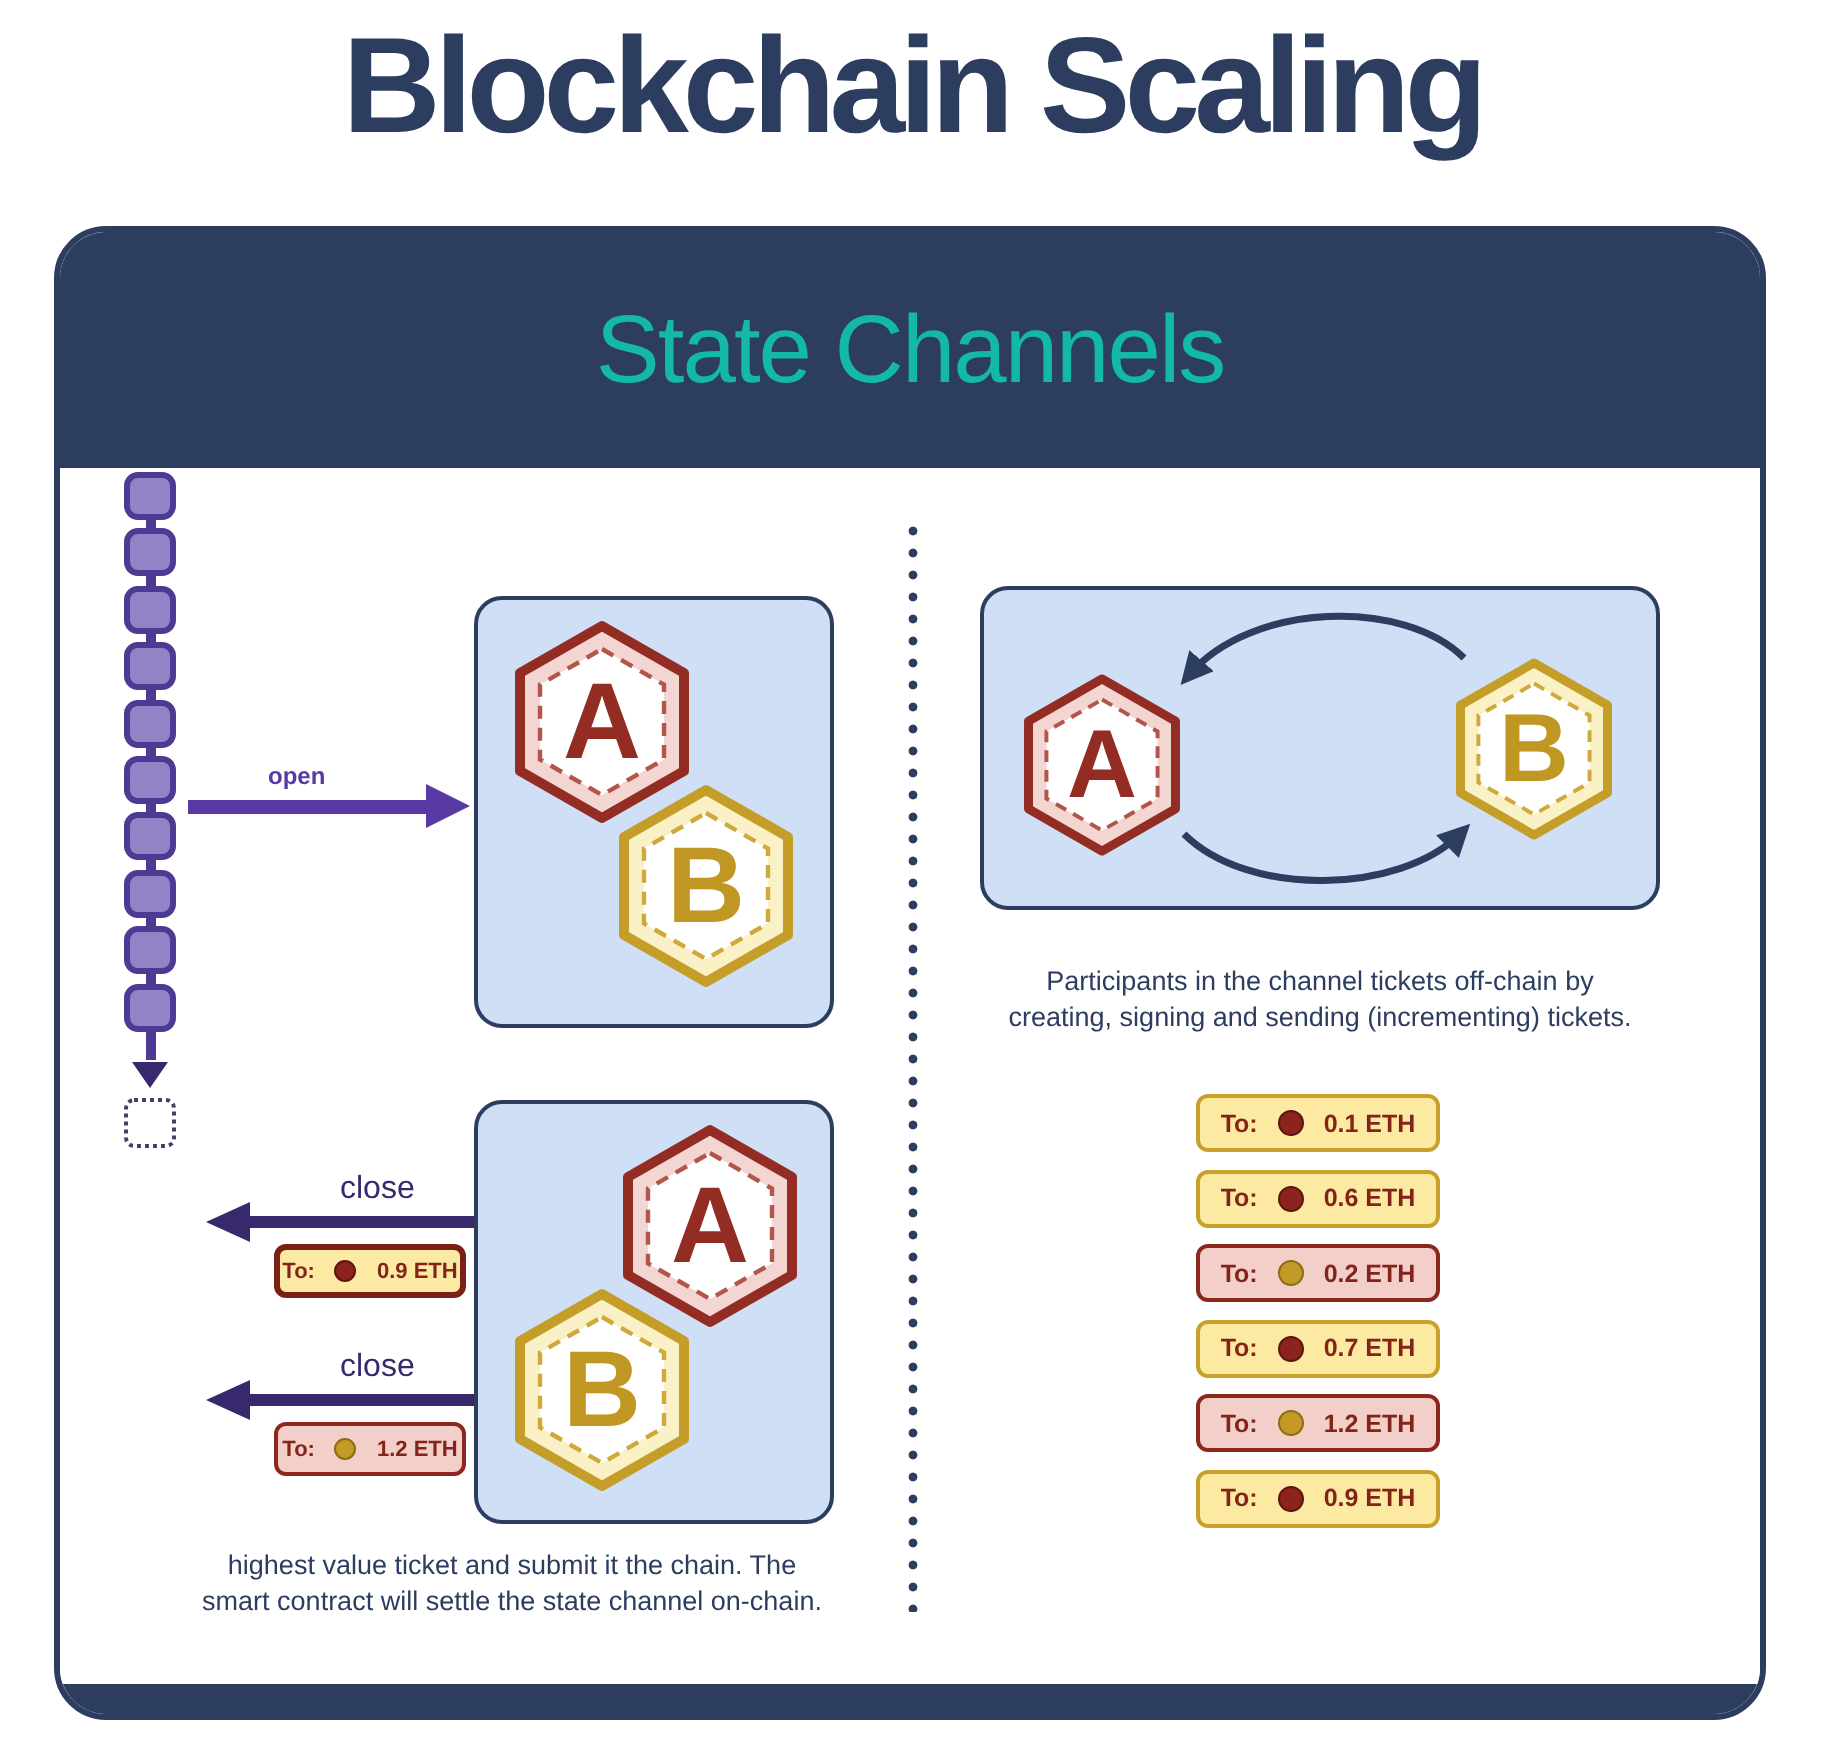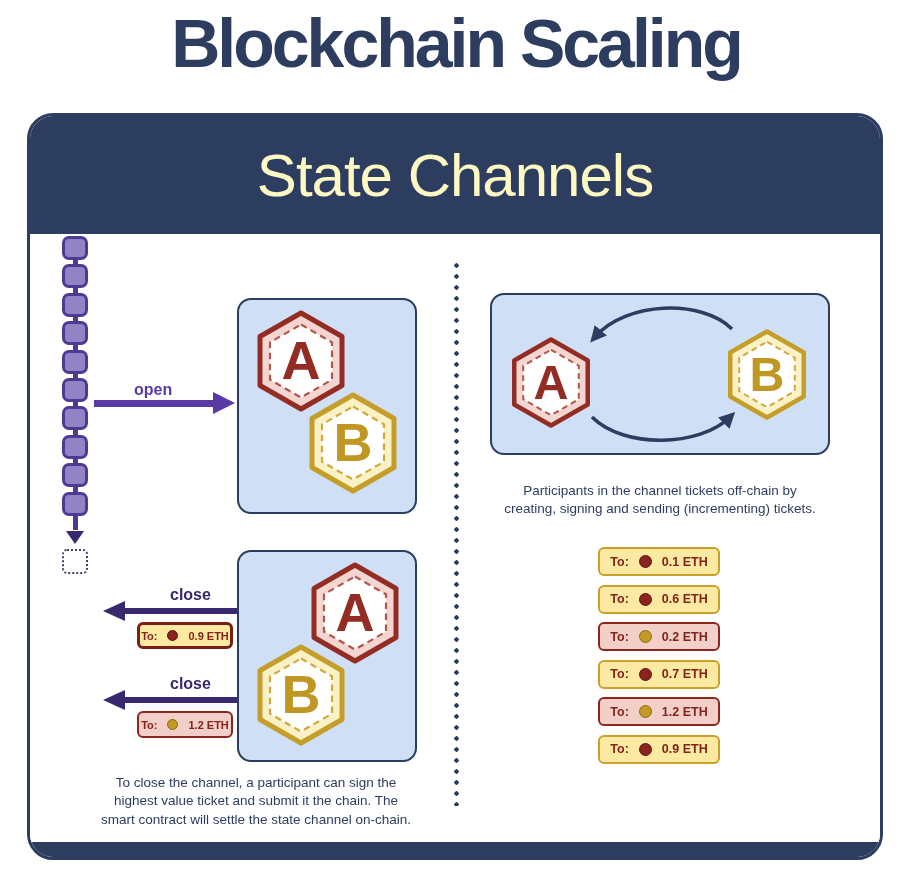--- a/index.html
+++ b/index.html
@@ -13,21 +13,21 @@
   body{width:912px;height:877px;background:#fff;font-family:"Liberation Sans",sans-serif;}
   .canvas{position:relative;width:912px;height:877px;background:#fff;overflow:hidden;}
 
   .title{position:absolute;top:4px;left:0;right:0;text-align:center;
     font-size:68px;font-weight:bold;letter-spacing:-3px;color:var(--navy);line-height:1.15;}
 
   .panel{position:absolute;left:27px;top:113px;width:856px;height:747px;
     border:3px solid var(--navy);border-radius:26px;overflow:hidden;background:#fff;
     display:flex;flex-direction:column;}
   .panel-header{flex:0 0 118px;background:var(--navy);display:flex;align-items:center;justify-content:center;}
-  .panel-title{color:#fef9c3;font-size:60px;font-weight:400;letter-spacing:-1px;}
+  .panel-title{color:#14b8a6;font-size:48px;font-weight:400;letter-spacing:-1px;}
   .panel-body{position:relative;flex:1;background:#fff;}
   .panel-footer{flex:0 0 15px;background:var(--navy);}
 
   
   .chain{position:absolute;left:32px;top:2px;width:27px;}
   .chain-line{position:absolute;left:11px;top:6px;width:5px;height:288px;background:var(--blockborder);}
   .chain-block{position:relative;width:26px;height:24px;margin-bottom:4.4px;
     background:var(--blockfill);border:3px solid var(--blockborder);border-radius:7px;}
   .chain-arrowhead{position:absolute;top:295px;left:4px;width:0;height:0;
     border-left:9px solid transparent;border-right:9px solid transparent;border-top:13px solid var(--indigo);}
@@ -39,29 +39,29 @@
     text-align:center;font-weight:500;}
   #caption-open{left:78px;top:14px;width:300px;}
   #caption-close{left:48px;top:540px;width:356px;}
   #caption-transact{left:448px;top:248px;width:364px;}
 
   
   .open-arrow{position:absolute;left:64px;top:158px;width:142px;height:22px;}
   .open-arrow .shaft{position:absolute;left:0;top:7.5px;width:119px;height:7px;background:var(--purple);}
   .open-arrow .head{position:absolute;left:119px;top:0;width:0;height:0;
     border-top:11px solid transparent;border-bottom:11px solid transparent;border-left:22px solid var(--purple);}
-  .open-label{position:absolute;left:104px;top:147px;color:var(--purple);font-size:16px;font-weight:600;}
+  .open-label{position:absolute;left:104px;top:147px;color:var(--purple);font-size:12px;font-weight:600;}
 
   .close-arrow{position:absolute;width:134px;height:20px;}
   .close-arrow .shaft{position:absolute;right:0;top:7px;width:112px;height:5.5px;background:var(--indigo);}
   .close-arrow .head{position:absolute;left:0;top:0;width:0;height:0;
     border-top:10px solid transparent;border-bottom:10px solid transparent;border-right:22px solid var(--indigo);}
   #close-arrow-1{left:73px;top:367px;}
   #close-arrow-2{left:73px;top:456px;}
-  .close-label{position:absolute;color:var(--indigo);font-size:16px;font-weight:700;}
+  .close-label{position:absolute;color:var(--indigo);font-size:16px;font-weight:400;}
   #close-label-1{left:140px;top:352px;}
   #close-label-2{left:140px;top:441px;}
 
   
   .channel-box{position:absolute;background:var(--boxbg);border:2.5px solid var(--navy);border-radius:14px;}
   #box-open{left:207px;top:64px;width:180px;height:216px;}
   #box-close{left:207px;top:316px;width:180px;height:212px;}
   #box-transact{left:460px;top:59px;width:340px;height:162px;}
 
   .hex{position:absolute;}
@@ -188,21 +188,20 @@
         <div class="hex" style="left:12px;top:90px">
           <svg width="100" height="106" viewBox="0 0 100 106">
             <polygon class="ho ho-gold" points="50,5 91,28.5 91,77.5 50,101 9,77.5 9,28.5"></polygon>
             <polygon class="hi hi-gold" points="50,16.5 81,34.3 81,71.7 50,89.5 19,71.7 19,34.3"></polygon>
             <text class="hl hl-gold" x="50" y="71">B</text>
           </svg>
         </div>
       </div>
 
       <div class="caption" id="caption-close">
-        <div>To close the channel, a participant can sign the</div>
         <div>highest value ticket and submit it the chain. The</div>
         <div>smart contract will settle the state channel on-chain.</div>
       </div>
 
       <div class="divider"></div>
 
       <div class="channel-box" id="box-transact">
         <div class="hex" style="left:14px;top:40px">
           <svg width="90" height="95" viewBox="0 0 100 106">
             <polygon class="ho ho-red" points="50,5 91,28.5 91,77.5 50,101 9,77.5 9,28.5"></polygon>

